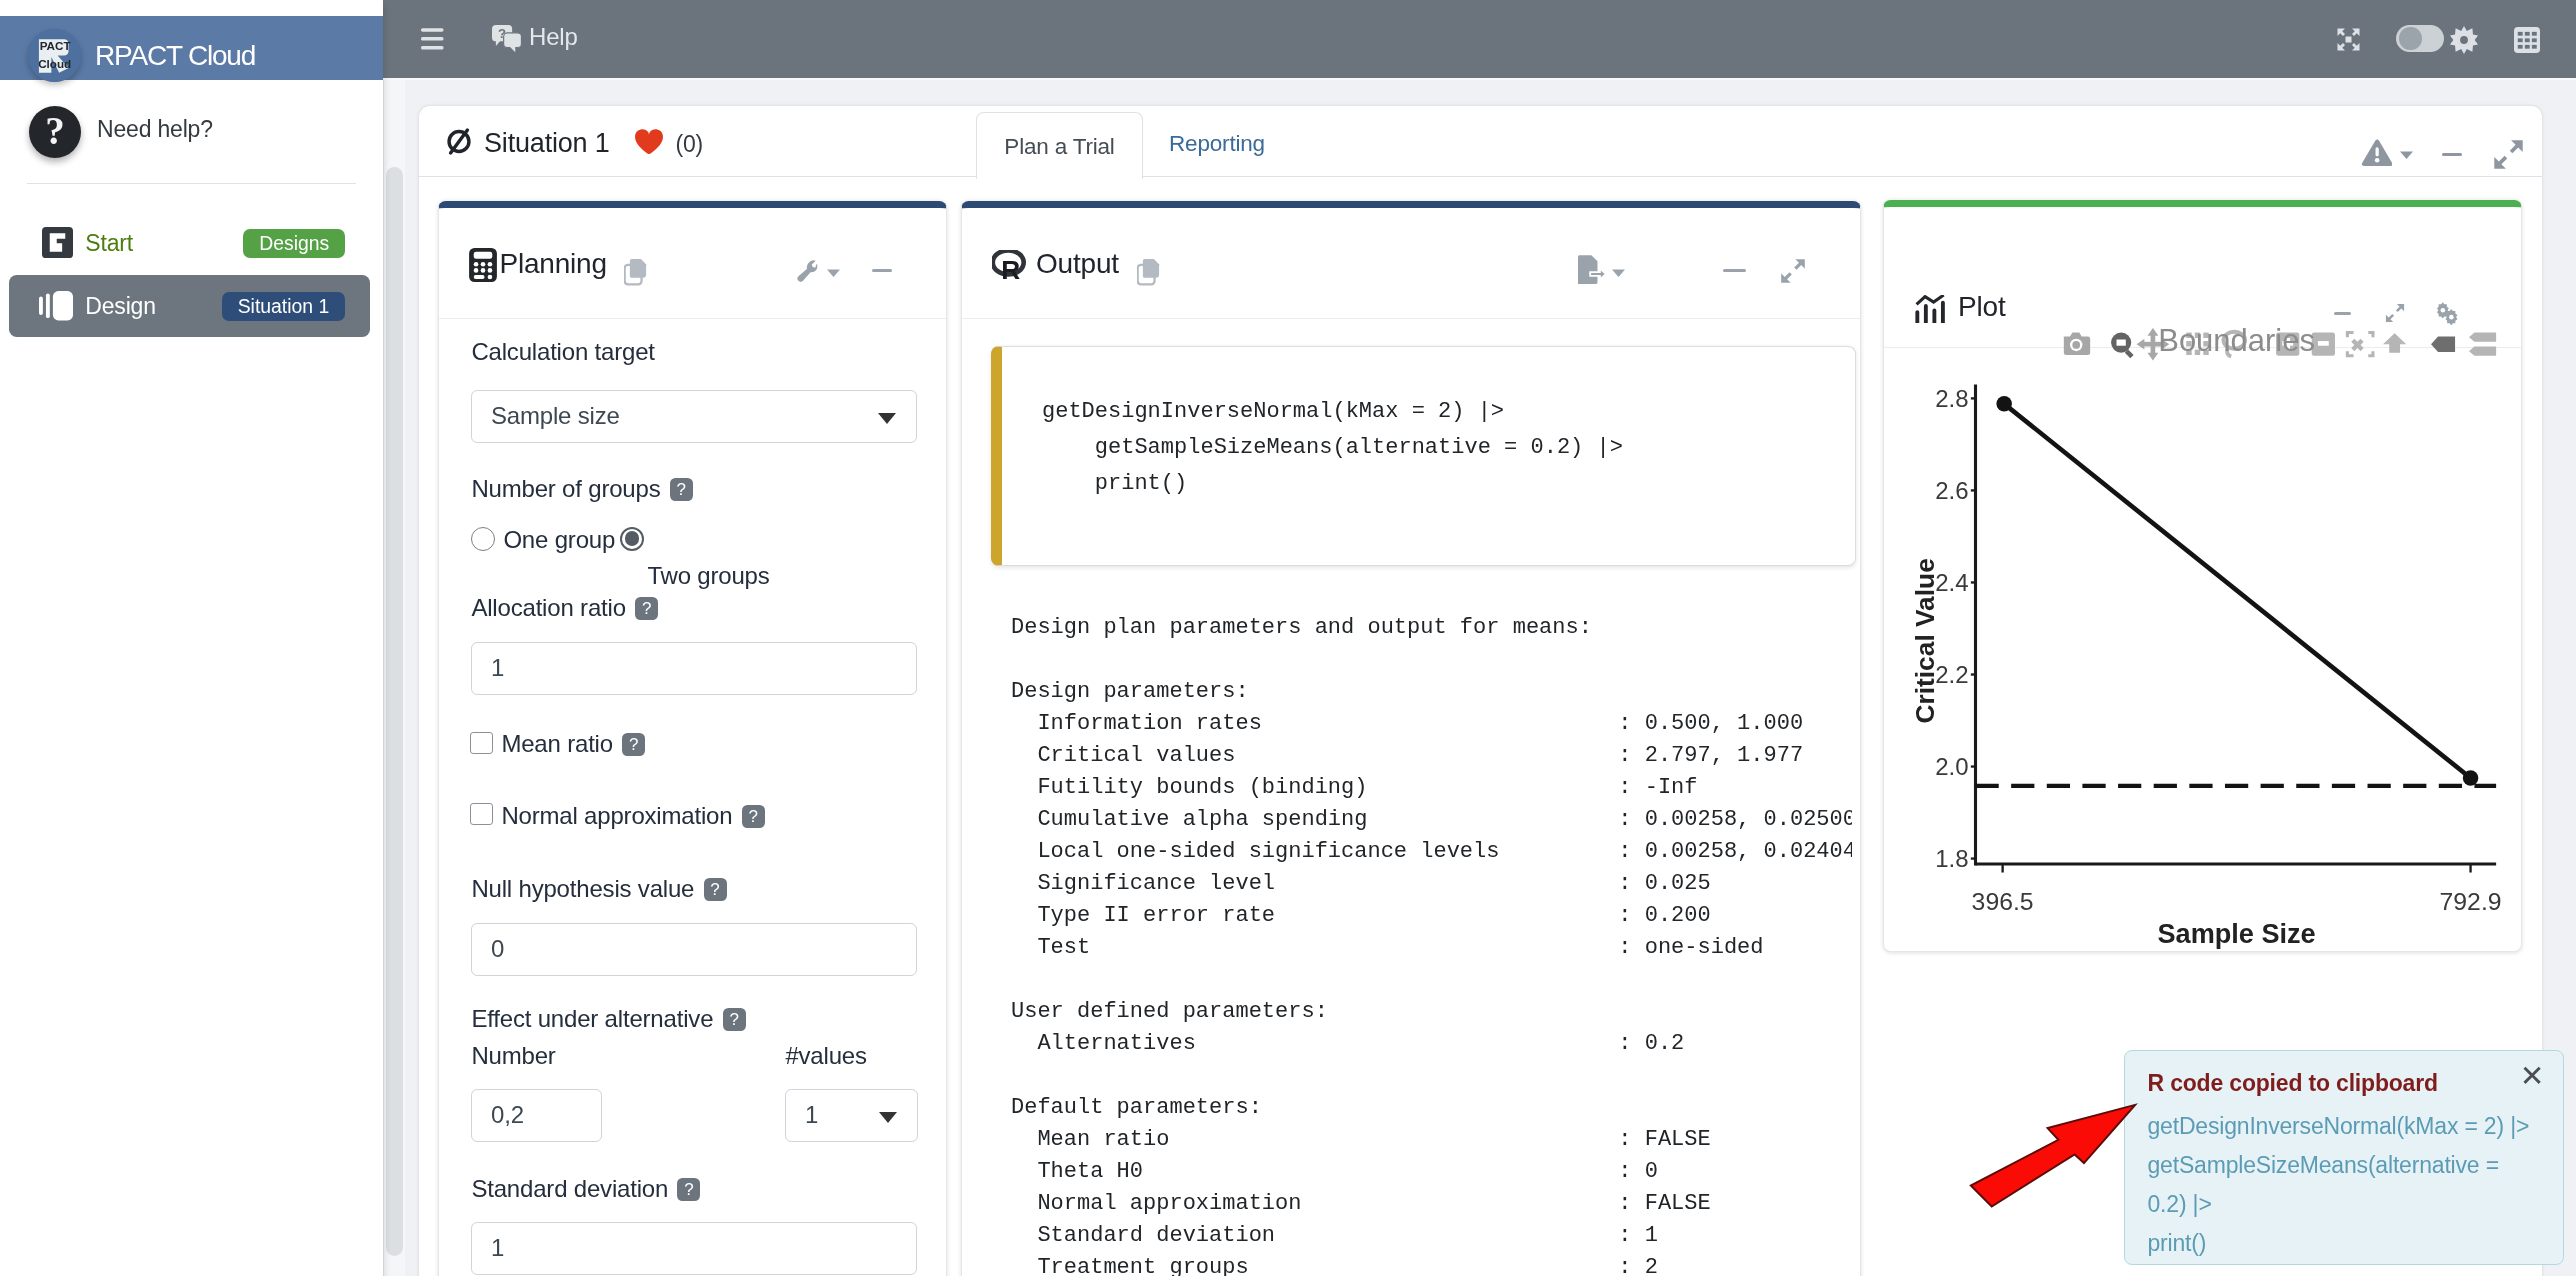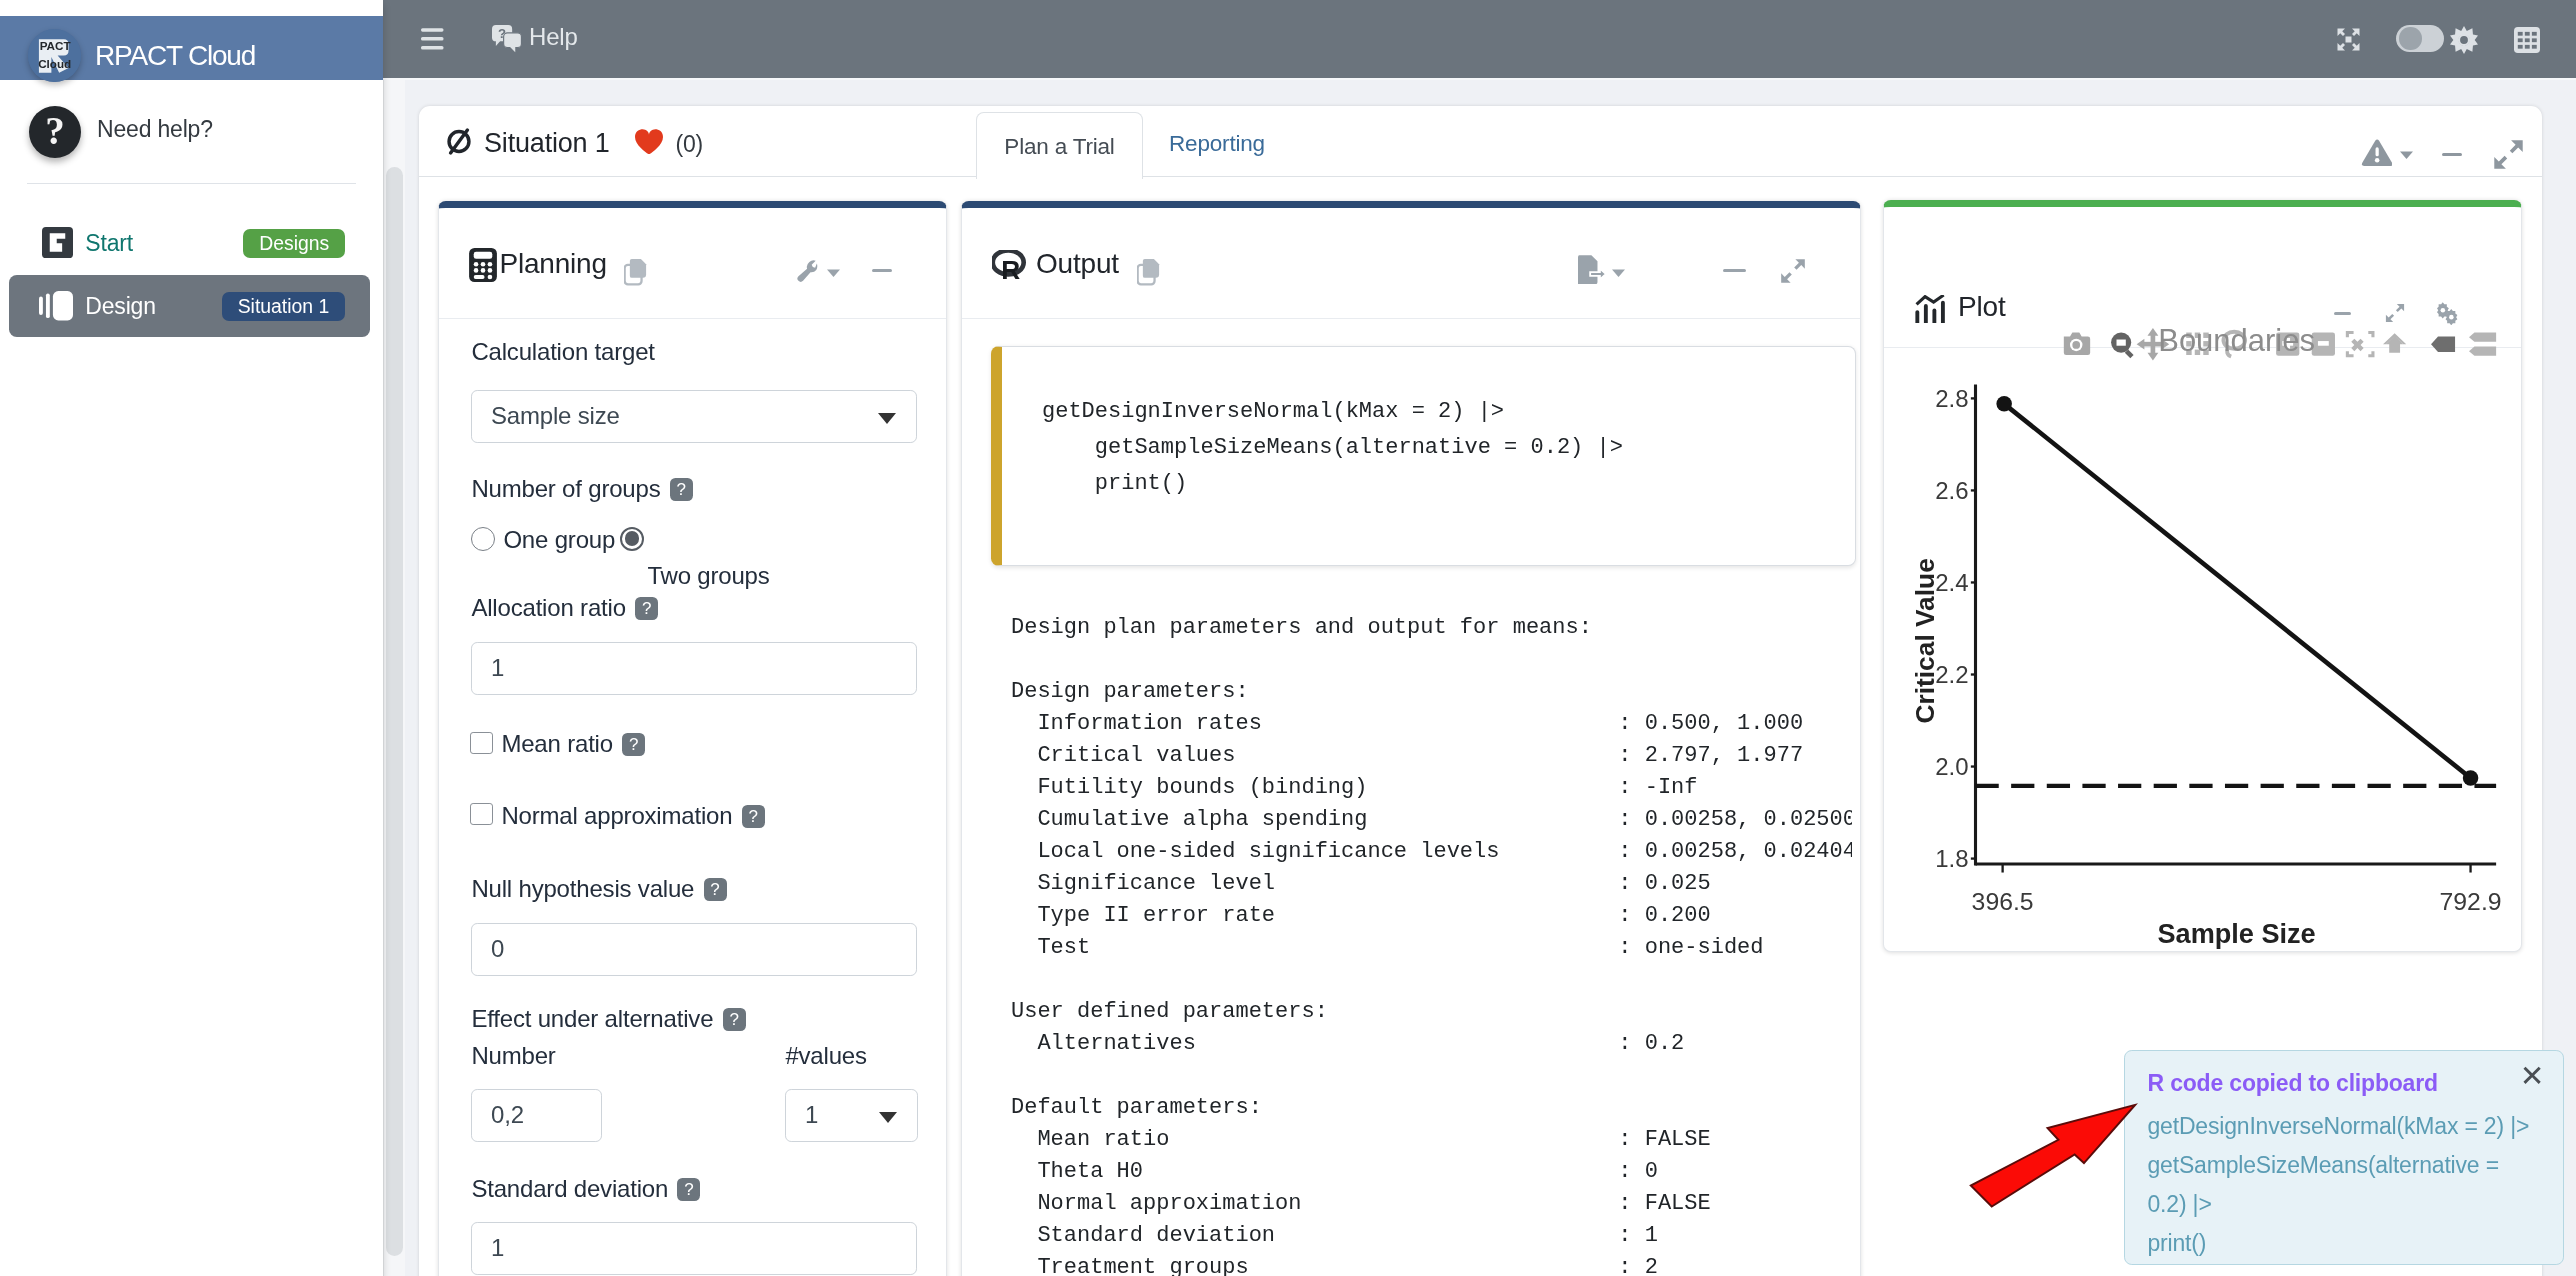--- a/index.html
+++ b/index.html
@@ -7,21 +7,21 @@
 .abs { position:absolute; }
 
 #sidebar { position:absolute; left:0; top:0; width:383px; height:1277px; background:#fff; z-index:5; box-shadow:0 4.7px 7.8px rgba(0,0,0,.18);}
 #brand { position:absolute; left:0; top:16px; width:383px; height:64px; background:#5b7aa6; }
 #brand .logo { position:absolute; left:28px; top:13px; width:53px; height:53px; border-radius:50%; background:#4c6f9f; box-shadow:0 3.1px 6.2px rgba(0,0,0,.25); overflow:hidden;}
 #brand .btxt { position:absolute; left:95px; top:24px; font-size:28px; font-weight:300; color:#fff; letter-spacing:-1.2px;}
 #needhelp .circ { position:absolute; left:29px; top:106px; width:52px; height:52px; border-radius:50%; background:#23272b; box-shadow:0 3.9px 7px rgba(0,0,0,.3); color:#f4f4f4; text-align:center; font-size:39px; font-weight:700; line-height:50px; font-family:"Liberation Serif",serif;}
 #needhelp .t { position:absolute; left:97px; top:116px; font-size:23px; color:#343a40;}
 #sdiv { position:absolute; left:27px; top:183px; width:329px; height:0; border-top:1.6px solid #dfe3e8;}
 .mitem { position:absolute; left:9.3px; width:361px; height:62px; border-radius:7.8px;}
-.mitem .txt { position:absolute; left:76px; top:18px; font-size:23px; color:#0f766e;}
+.mitem .txt { position:absolute; left:76px; top:18px; font-size:23px; color:#4d7c0f;}
 .badge { position:absolute; top:17px; height:29px; border-radius:7px; color:#fff; font-size:19.4px; line-height:29px; padding:0 16px; letter-spacing:0; white-space:nowrap;}
 
 #navbar { position:absolute; left:383px; top:0; width:2193px; height:80px; background:#6b747d; border-bottom:2.3px solid #f6f8fa;}
 .nbico { position:absolute; top:0; }
 #navbar .helptxt { position:absolute; left:146px; top:22.5px; font-size:24px; color:#e4e8eb;}
 
 #content { position:absolute; left:383px; top:80px; width:2193px; height:1197px; background:#eff1f5; }
 #scrollbar { position:absolute; left:0; top:0; width:22px; height:1197px; background:#f5f6f8; border-left:0.8px solid #e4e6e9;}
 #scrollthumb { position:absolute; left:2.3px; top:87px; width:17px; height:1089px; background:#dcdfe2; border-radius:8.5px;}
 
@@ -45,21 +45,21 @@
 .radio.on:after { content:""; position:absolute; left:2.3px; top:2.3px; width:14.7px; height:14.7px; background:#565c63; border-radius:50%;}
 .chk { position:absolute; width:22.5px; height:22.5px; border:1.6px solid #8a9097; border-radius:3.1px; background:#fff;}
 .rlbl { position:absolute; font-size:24px; color:#242e3c; white-space:nowrap;}
 
 #codebox { position:absolute; left:29px; top:138px; width:865px; height:220px; background:#fff; border:1.6px solid #d9dde2; border-left:11px solid #cda42c; border-radius:7.8px; box-shadow:0 1.6px 4.7px rgba(0,0,0,.10);}
 #codebox pre, #verb { font-family:"Liberation Mono",monospace; font-size:22px; color:#212529; letter-spacing:0;}
 #codebox pre { position:absolute; left:40px; top:47px; line-height:36px;}
 #verb { position:absolute; left:49px; top:404px; line-height:32px; white-space:pre; width:841px; overflow:hidden;}
 
 #notif { position:absolute; left:2124px; top:1050px; width:440px; height:215px; background:#e7f2f7; border:1.6px solid #b5d7e2; border-radius:7.8px; z-index:30;}
-#notif .nt { position:absolute; left:22.5px; top:18.6px; font-size:23px; font-weight:700; color:#8b5cf6;}
+#notif .nt { position:absolute; left:22.5px; top:18.6px; font-size:23px; font-weight:700; color:#7f1d1d;}
 #notif .nb { position:absolute; left:22.5px; top:56px; font-size:23px; color:#5b9cb4; line-height:39px;}
 #notif .nx { position:absolute; right:18.6px; top:7.8px; font-size:29.5px; color:#4a4f54;}
 svg text { letter-spacing:0; }
 </style>
 </head>
 <body>
 <div id="navbar">
   <svg class="nbico" style="left:38px;top:28px;" width="22.5" height="22" viewBox="0 0 29 28">
     <rect x="0" y="0" width="29" height="4.5" rx="2" fill="#dfe3e6"></rect>
     <rect x="0" y="11.5" width="29" height="4.5" rx="2" fill="#dfe3e6"></rect>

